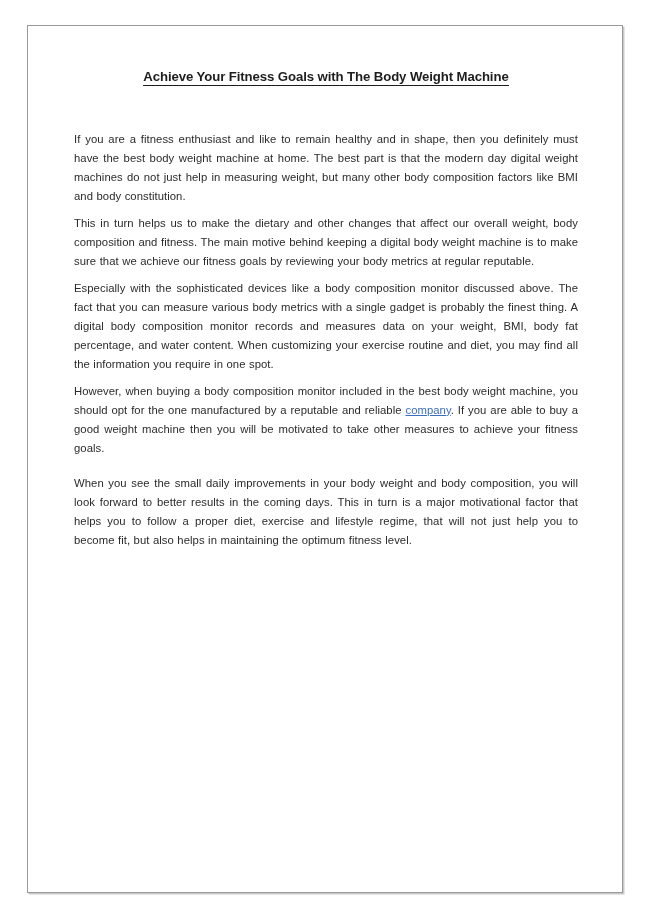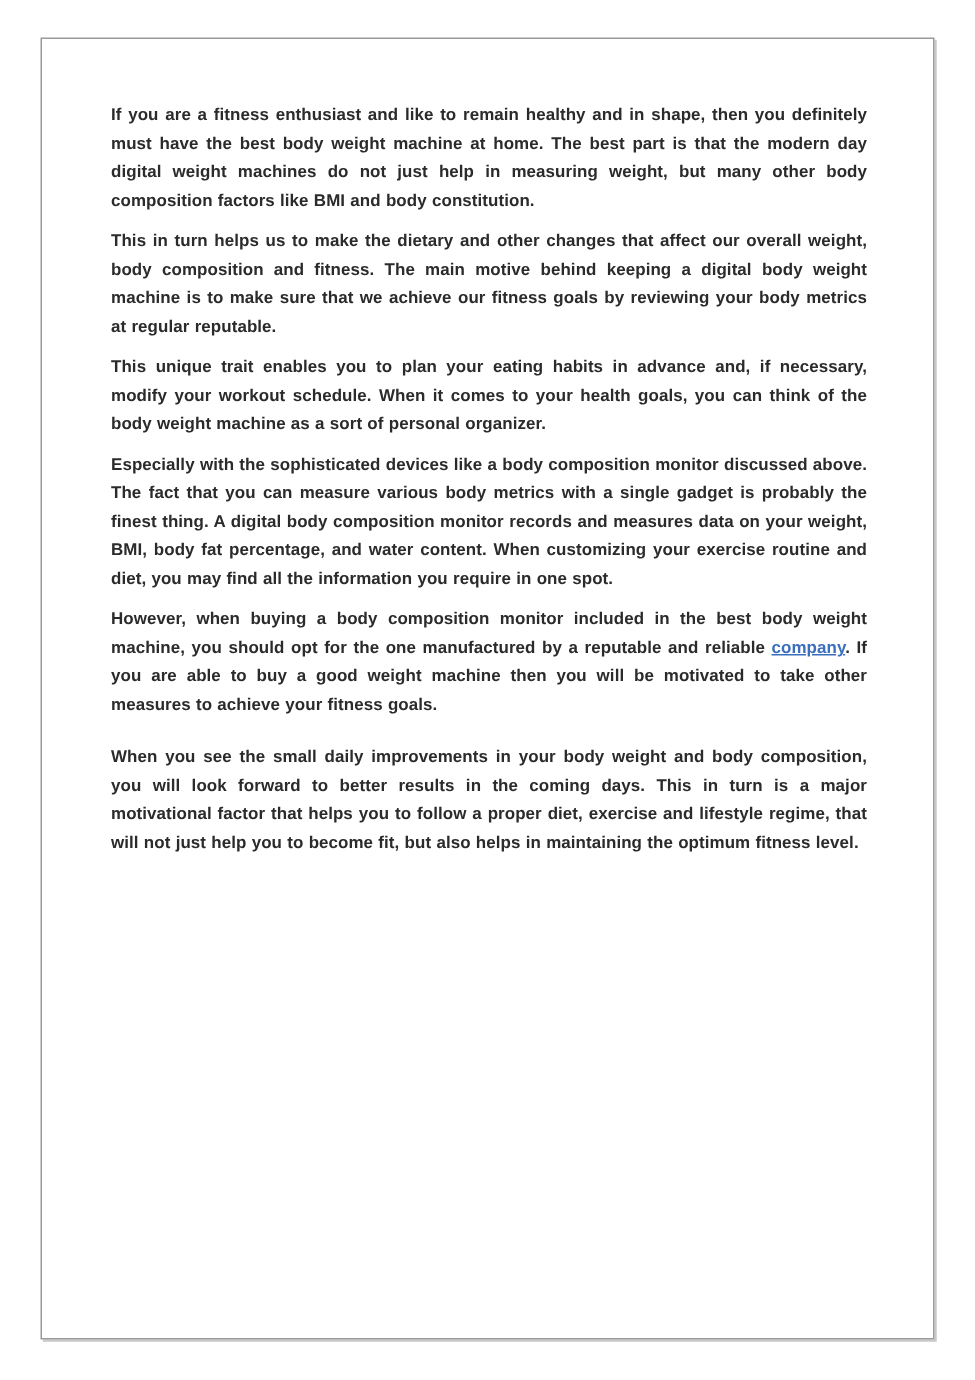--- a/index.html
+++ b/index.html
@@ -49,45 +49,46 @@
   }
 
   .doc-para {
     font-size: 11.3px;
     line-height: 19px;
     color: #2b2b2b;
     text-align: justify;
     margin: 0 0 8px 0;
     letter-spacing: 0.05px;
     word-spacing: 0.3px;
-    font-weight: bold;
   }
   .doc-para:last-child {
     margin-bottom: 0;
     margin-top: 16px;
   }
 
   .doc-link {
     color: #3b6fbd;
     text-decoration: underline;
     cursor: pointer;
   }
 </style>
 </head>
 <body>
 
 <div id="page-sheet">
   <div id="doc-body">
 
+    <h1 class="doc-title">
+      <span class="title-text">Achieve Your Fitness Goals with The Body Weight Machine</span>
+    </h1>
 
     <p class="doc-para">If you are a fitness enthusiast and like to remain healthy and in shape, then you definitely must have the best body weight machine at home. The best part is that the modern day digital weight machines do not just help in measuring weight, but many other body composition factors like BMI and body constitution.</p>
 
     <p class="doc-para">This in turn helps us to make the dietary and other changes that affect our overall weight, body composition and fitness. The main motive behind keeping a digital body weight machine is to make sure that we achieve our fitness goals by reviewing your body metrics at regular reputable.</p>
 
-    <p class="doc-para">This unique trait enables you to plan your eating habits in advance and, if necessary, modify your workout schedule. When it comes to your health goals, you can think of the body weight machine as a sort of personal organizer.</p>
 
     <p class="doc-para">Especially with the sophisticated devices like a body composition monitor discussed above. The fact that you can measure various body metrics with a single gadget is probably the finest thing. A digital body composition monitor records and measures data on your weight, BMI, body fat percentage, and water content. When customizing your exercise routine and diet, you may find all the information you require in one spot.</p>
 
     <p class="doc-para"><span>However, when buying a body composition monitor included in the best body weight machine, you should opt for the one manufactured by a reputable and reliable </span><a class="doc-link" href="#">company</a><span>. If you are able to buy a good weight machine then you will be motivated to take other measures to achieve your fitness goals.</span></p>
 
     <p class="doc-para">When you see the small daily improvements in your body weight and body composition, you will look forward to better results in the coming days. This in turn is a major motivational factor that helps you to follow a proper diet, exercise and lifestyle regime, that will not just help you to become fit, but also helps in maintaining the optimum fitness level.</p>
 
   </div>
 </div>
 

